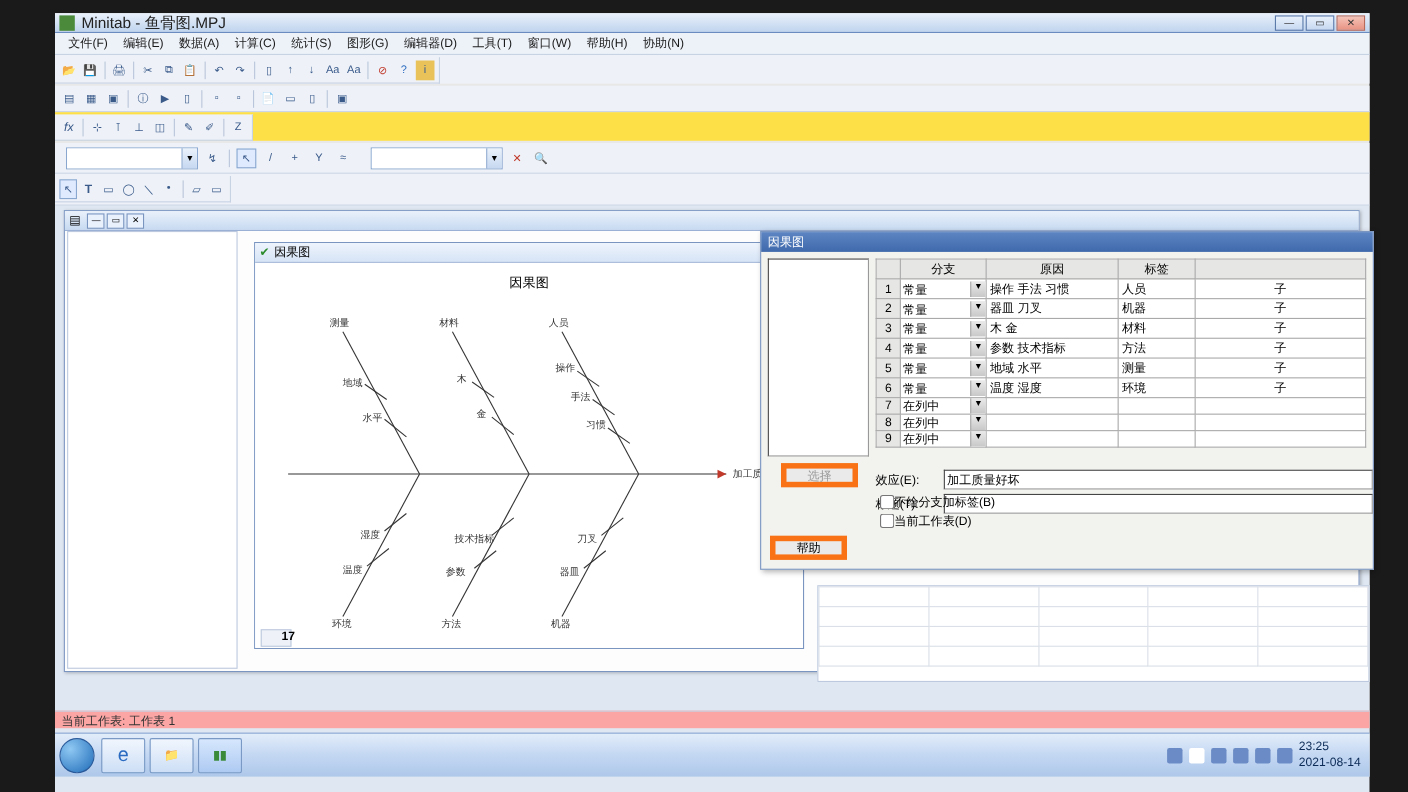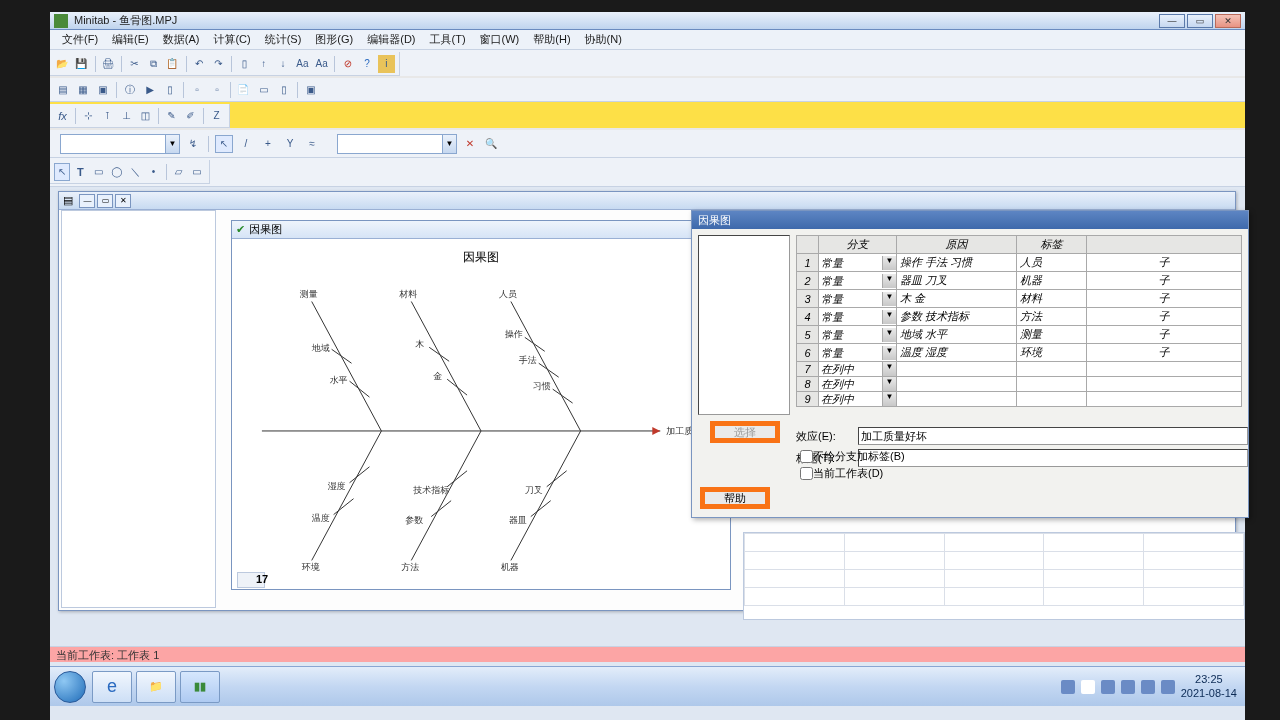--- a/index.html
+++ b/index.html
@@ -1,40 +1,40 @@
 <!DOCTYPE html>
 <html><head>
 <meta charset="utf-8">
 <style>
 * { margin: 0; padding: 0; box-sizing: border-box; font-family: "Microsoft YaHei", "SimSun", Tahoma, sans-serif; font-size: 11px; }
 body { background: #1a1a1a; width: 1280px; height: 720px; overflow: hidden; position: relative; }
 .desktop { position: absolute; left: 50px; top: 12px; width: 1195px; height: 694px; background: #e8e8e8; }
 .titlebar { height: 18px; background: linear-gradient(to bottom,#eaf1fb,#bfd4ee); display: flex; align-items: center; padding: 0 4px; border-bottom: 1px solid #6a8bbf; }
 .titlebar .icon { width: 14px; height: 14px; background: #4a8a3a; margin-right: 6px; display: inline-block; }
-.titlebar .title { flex: 1; color: #222; font-size: 11px; }
+.titlebar .title { flex: 1; color: #222; font-size: 14px; }
 .winbtn { width: 26px; height: 14px; border: 1px solid #5b7aaa; background: linear-gradient(to bottom,#e9f1fc,#c6d8f0); margin-left: 2px; display: flex; align-items: center; justify-content: center; font-size: 9px; color: #333; cursor: pointer; }
 .winbtn.close{ background: linear-gradient(to bottom,#f4c3b8,#e89383); border-color:#b86a5a;}
 .menubar { height: 20px; background: #edf2f9; border-bottom: 1px solid #c7d2e3; display: flex; align-items: center; padding-left: 6px; gap: 2px; }
 .menuitem { padding: 2px 6px; color: #1a1a1a; cursor: pointer; }
 .toolstrip { height: 24px; background: #eef2f8; border-bottom: 1px solid #c7d2e3; display: flex; align-items: center; padding: 0 4px; gap: 2px; }
 .toolstrip.partial{width:350px;border-right:1px solid #c7d2e3;border-bottom:1px solid #c7d2e3;margin-bottom:2px;}
 .toolbtn { width: 18px; height: 18px; border: 1px solid transparent; display: flex; align-items: center; justify-content: center; cursor: pointer; color:#3a5a8a; font-size:10px;}
 .toolsep { width: 1px; height: 16px; background: #b8c5da; margin: 0 2px; }
 .combobox { height: 20px; border: 1px solid #8aa7cf; background: #fff; display: inline-flex; align-items: center; }
 .combobox input { border: none; outline: none; height: 100%; padding: 0 2px; font-size:11px;}
 .combobox .dd { width: 14px; height: 100%; background: linear-gradient(to bottom,#eaf1fb,#c6d8f0); border-left: 1px solid #8aa7cf; display:flex;align-items:center;justify-content:center;font-size:8px;cursor:pointer;}
 .workarea { position: relative; height: calc(100% - 18px - 20px - 24px*2 - 28px*2 - 16px); background: #dfe7f2; }
 .statusbar { position:absolute; left:0; right:0; bottom:44px; height: 16px; background: #fca5a5; border-top: 1px solid #c7d2e3; padding: 1px 6px; color: #333; }
 .taskbar { position: absolute; left: 0; right: 0; bottom: 0; height: 40px; background: linear-gradient(to bottom,#e3edfa,#c3d7f2 50%,#aec8ea); border-top:1px solid #88a6d3; display:flex; align-items:center;}
 .startorb{width:40px;height:40px;display:flex;align-items:center;justify-content:center;}
 .startorb .orb{width:32px;height:32px;border-radius:50%;background:radial-gradient(circle at 30% 30%,#8fc8f3,#1e6bb8);border:1px solid #2a5a9a;}
 .tbbtn{width:40px;height:32px;margin:0 2px;border:1px solid #7a9ac5;background:linear-gradient(to bottom,#f1f6fd,#cddff6);display:flex;align-items:center;justify-content:center;cursor:pointer;border-radius:2px;}
 .tbbtn.active{background:linear-gradient(to bottom,#d6e7fd,#aecaf2);}
 .tray{margin-left:auto;display:flex;align-items:center;gap:6px;padding-right:8px;color:#0b2a55;}
-.tray .clock{text-align:center;line-height:1.2;}
+.tray .clock{line-height:1.2;}
 .tray .ico{width:14px;height:14px;background:#6a8bc5;border-radius:2px;cursor:pointer;}
 
 .mdiwin{position:absolute;background:#fdfdfd;border:1px solid #7a95c0;box-shadow:1px 1px 3px rgba(0,0,0,.25);}
 .mdiwin .mtitle{height:18px;background:linear-gradient(to bottom,#eaf1fb,#c7daf1);display:flex;align-items:center;padding:0 4px;border-bottom:1px solid #9ab0d4;}
 .mdiwin .mtitle .mt{flex:1;}
 .mdiwin .mbtn{width:16px;height:14px;border:1px solid #7a95c0;margin-left:2px;background:#e9f1fc;font-size:8px;display:flex;align-items:center;justify-content:center;cursor:pointer;}
 .sessionwin{left:8px;top:4px;width:1178px;height:420px;}
 .leftpane{position:absolute;left:2px;top:18px;width:155px;bottom:2px;background:#fff;border:1px solid #bcc9de;}
 
 .chartwin{position:absolute;left:172px;top:28px;width:500px;height:370px;background:#fff;border:1px solid #7a95c0;}
@@ -43,21 +43,21 @@
 .chartwin .ctitle .ct{flex:1;}
 .chartwin .body{position:relative;background:#fff;height:calc(100% - 18px);}
 .ctitlebar{position:absolute;top:10px;left:0;right:0;text-align:center;font-size:12px;}
 
 .svgwrap{position:absolute;top:28px;left:10px;right:10px;bottom:14px;}
 
 .dialog{position:absolute;left:632px;top:18px;width:558px;height:308px;background:#f2f2ef;border:1px solid #7a95c0;box-shadow:2px 2px 5px rgba(0,0,0,.3);z-index:5;}
 .dialog .dtitle{height:18px;background:linear-gradient(to bottom,#5d85c3,#3e69ab);color:#fff;display:flex;align-items:center;padding:0 6px;}
 .dialog .dbody{padding:6px;display:flex;gap:6px;}
 .dlist{width:92px;height:180px;background:#fff;border:1px inset #999;}
-.dgrid{flex:1;font-style:italic;}
+.dgrid{flex:1;}
 .dgrid table{border-collapse:collapse;width:100%;background:#fff;}
 .dgrid th,.dgrid td{border:1px solid #a9a9a9;padding:1px 3px;font-size:11px;height:14px;}
 .dgrid th{background:#e6e6e4;font-weight:normal;text-align:center;}
 .dgrid td.idx{background:#e6e6e4;text-align:center;width:22px;}
 .dgrid td.sel{padding:0;}
 .dgrid td.sel .sc{display:flex;height:14px;}
 .dgrid td.sel .sc span{flex:1;padding:0 2px;}
 .dgrid td.sel .sc .dd{width:14px;background:linear-gradient(to bottom,#eaeaea,#c8c8c8);border-left:1px solid #a9a9a9;text-align:center;font-size:8px;cursor:pointer;}
 .dfields{margin-top:6px;padding-left:104px;}
 .dfields .row{display:flex;align-items:center;margin-bottom:4px;gap:6px;}

